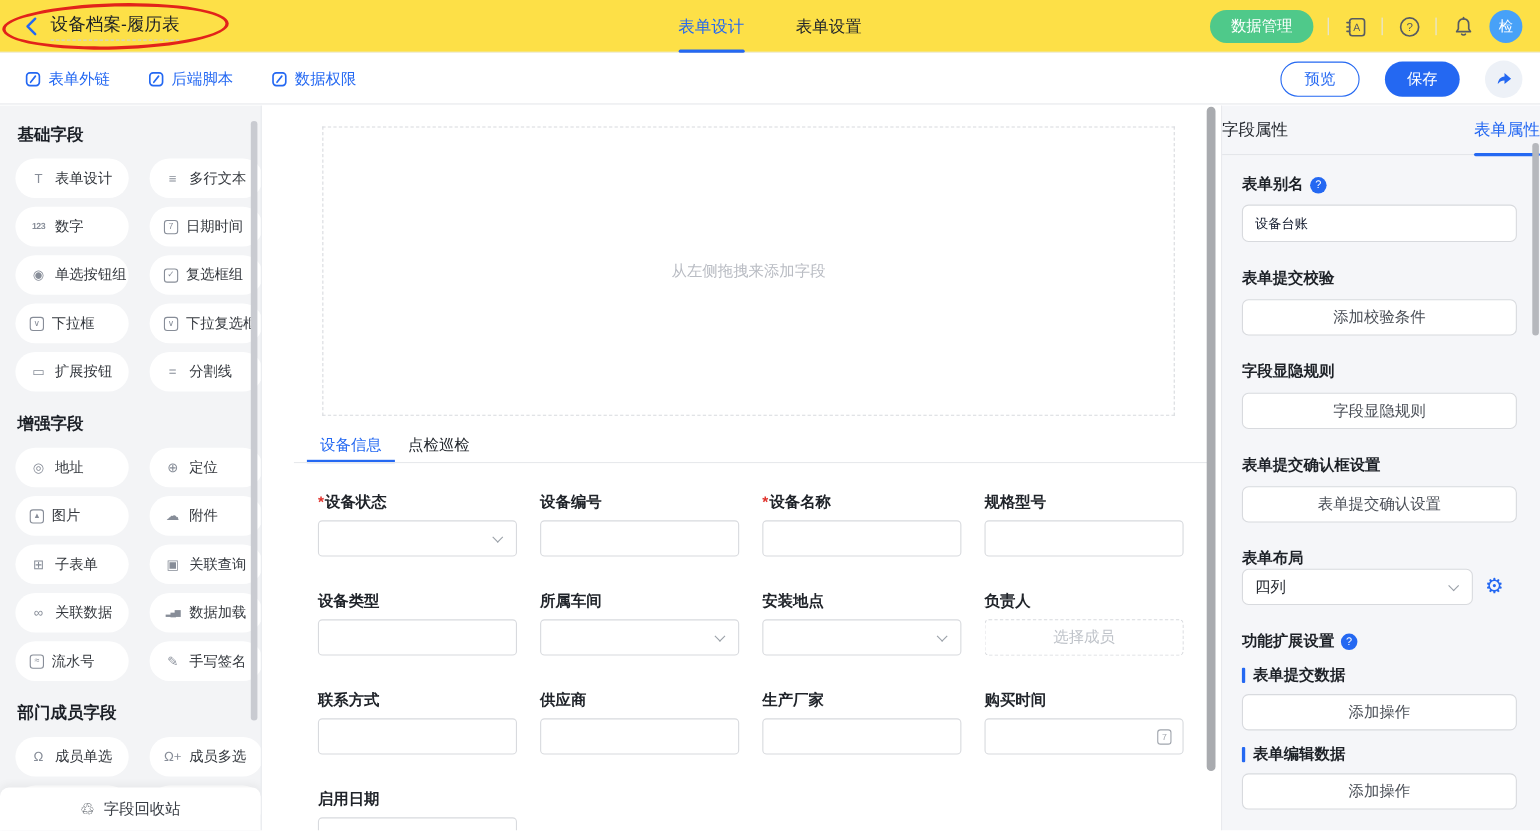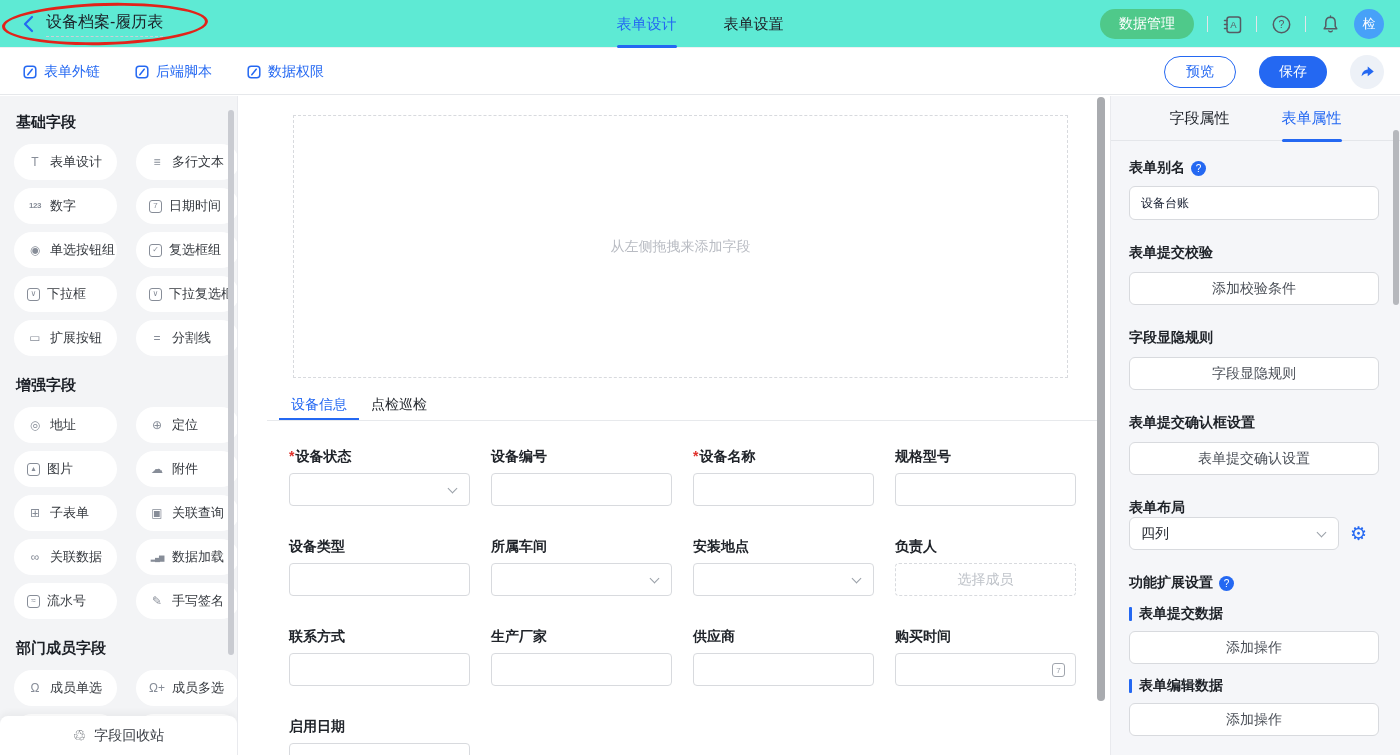--- a/index.html
+++ b/index.html
@@ -1,20 +1,20 @@
 <!DOCTYPE html>
 <html><head>
 <meta charset="utf-8">
 <style>
   * { margin:0; padding:0; box-sizing:border-box; }
   html,body { width:1400px; height:755px; overflow:hidden; }
   body { font-family:"Liberation Sans","DejaVu Sans",sans-serif; background:#fff; position:relative; color:#1f2329; }
 
   
-  .header { position:absolute; top:0; left:0; right:0; height:48px; background:#5eead4; border-bottom:1px solid #eef0f2; z-index:30; }
+  .header { position:absolute; top:0; left:0; right:0; height:48px; background:#fde047; border-bottom:1px solid #eef0f2; z-index:30; }
   .back-btn { position:absolute; left:18px; top:13px; width:22px; height:22px; cursor:pointer; }
   .page-title { position:absolute; left:46px; top:12px; font-size:16px; font-weight:500; color:#1b1f26; padding-bottom:3px; border-bottom:1px dashed #ccd0d6; }
   .red-ellipse { position:absolute; left:2px; top:3px; width:206px; height:42px; border:3px solid #e2231a; border-radius:50%; transform:rotate(-1.5deg); pointer-events:none; }
   .header-tabs { position:absolute; left:0; right:0; top:0; height:48px; display:flex; justify-content:center; gap:47px; }
   .h-tab { height:48px; display:flex; align-items:center; font-size:15px; color:#20242b; position:relative; cursor:pointer; }
   .h-tab.active { color:#2468f2; font-weight:500; }
   .h-tab.active::after { content:""; position:absolute; left:0; right:0; bottom:0; height:3px; background:#2468f2; border-radius:2px; }
   .header-right { position:absolute; right:16px; top:0; height:48px; display:flex; align-items:center; gap:13px; }
   .btn-green { height:30px; padding:0 19px; border-radius:15px; background:#4fc98a; color:#fff; font-size:14px; display:flex; align-items:center; cursor:pointer; border:none; }
   .v-sep { width:1px; height:16px; background:#e3e5e9; }
@@ -57,21 +57,21 @@
   .f-label { font-size:14px; font-weight:600; color:#20242a; margin-bottom:7px; }
   .f-star { color:#e0312b; margin-right:1px; }
   .f-control { position:relative; height:33px; border:1px solid #d8dade; border-radius:4px; background:#fff; }
   .f-control.dashed { border-style:dashed; display:flex; align-items:center; justify-content:center; font-size:14px; color:#bfc3c9; cursor:pointer; }
   .chev { position:absolute; right:13px; top:11px; width:7px; height:7px; border-right:1.5px solid #9aa0a8; border-bottom:1.5px solid #9aa0a8; transform:rotate(45deg); }
   .cal-ico { position:absolute; right:10px; top:9px; width:13px; height:14px; border:1.3px solid #a0a5ad; border-radius:3px; font-size:8px; color:#a0a5ad; display:flex; align-items:center; justify-content:center; }
   .canvas-scroll { position:absolute; left:830px; top:1px; width:8px; height:604px; background:#a9abaf; border-radius:4px; cursor:pointer; }
 
   
   .panel { position:absolute; top:96px; left:1110px; right:0; bottom:0; background:#f5f6f9; border-left:1px solid #e9eaee; overflow:hidden; }
-  .panel-tabs { height:45px; border-bottom:1px solid #e4e6ea; display:flex; justify-content:center; gap:52px; }
+  .panel-tabs { height:45px; border-bottom:1px solid #e4e6ea; display:flex; justify-content:space-between; gap:52px; }
   .p-tab { height:45px; display:flex; align-items:center; font-size:15px; color:#23272e; position:relative; cursor:pointer; }
   .p-tab.active { color:#2468f2; font-weight:500; }
   .p-tab.active::after { content:""; position:absolute; left:0; right:0; bottom:-1px; height:3px; background:#2468f2; border-radius:2px; }
   .panel-body { padding:18px 22px 0 18px; }
   .p-label { font-size:14px; font-weight:700; color:#1d2127; display:flex; align-items:center; gap:6px; }
   .help-ico { width:15px; height:15px; border-radius:50%; background:#2468f2; color:#fff; font-size:10px; font-weight:400; display:flex; align-items:center; justify-content:center; cursor:pointer; }
   .p-input { margin-top:9px; width:250px; height:33px; border:1px solid #d8dade; border-radius:6px; background:#fff; padding:16px 11px; font-size:12px; color:#0f172a; font-family:inherit; }
   .p-section { margin-top:24px; }
   .p-btn { margin-top:10px; width:250px; height:33px; border:1px solid #d8dade; border-radius:6px; background:#fff; font-size:14px; color:#4a4f57; cursor:pointer; }
   .layout-row { display:flex; align-items:center; gap:11px; }
@@ -409,29 +409,29 @@
       <div class="f-cell">
         <div class="f-label">
           <span>联系方式</span>
         </div>
         <div class="f-control"></div>
 
       </div>
 
       <div class="f-cell">
         <div class="f-label">
+          <span>供应商</span>
+        </div>
+        <div class="f-control"></div>
+
+      </div>
+
+      <div class="f-cell">
+        <div class="f-label">
           <span>生产厂家</span>
-        </div>
-        <div class="f-control"></div>
-
-      </div>
-
-      <div class="f-cell">
-        <div class="f-label">
-          <span>供应商</span>
         </div>
         <div class="f-control"></div>
 
       </div>
 
       <div class="f-cell">
         <div class="f-label">
           <span>购买时间</span>
         </div>
 

